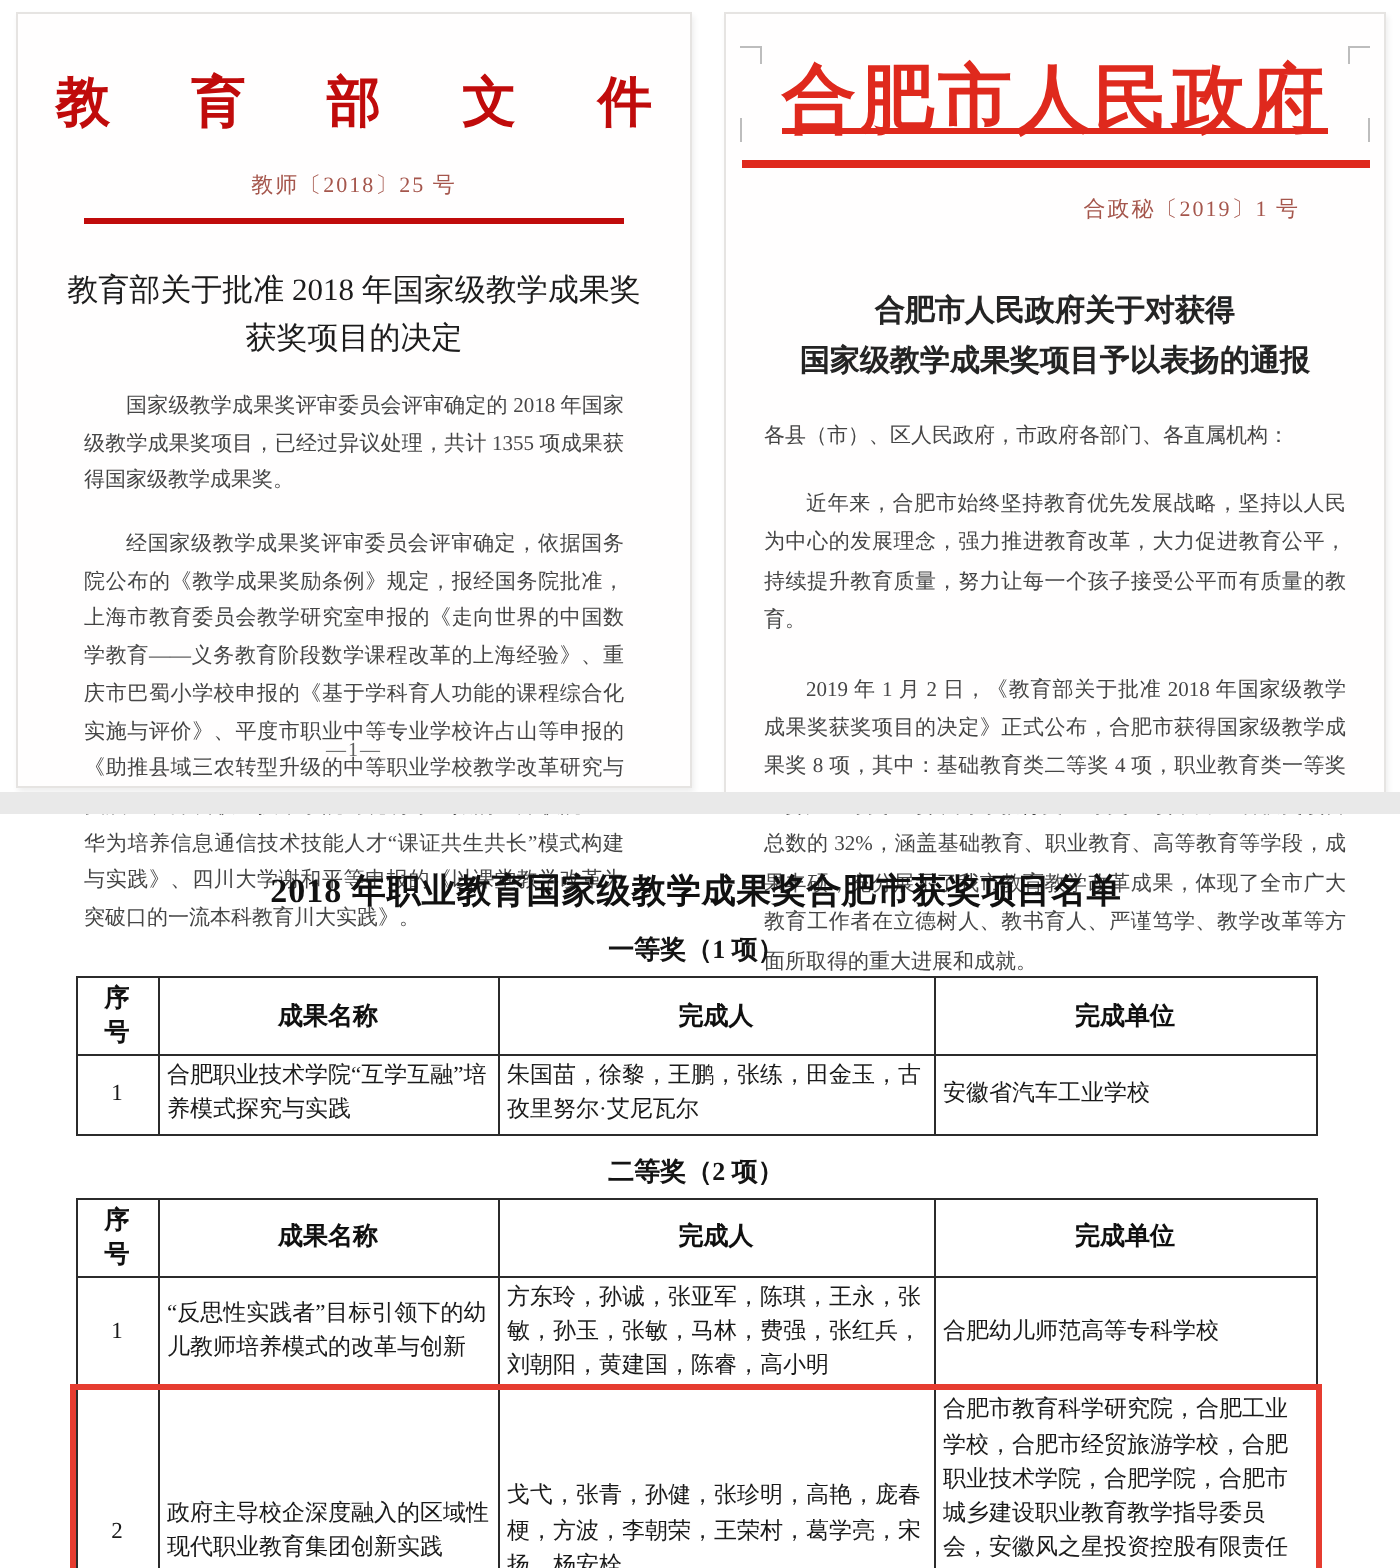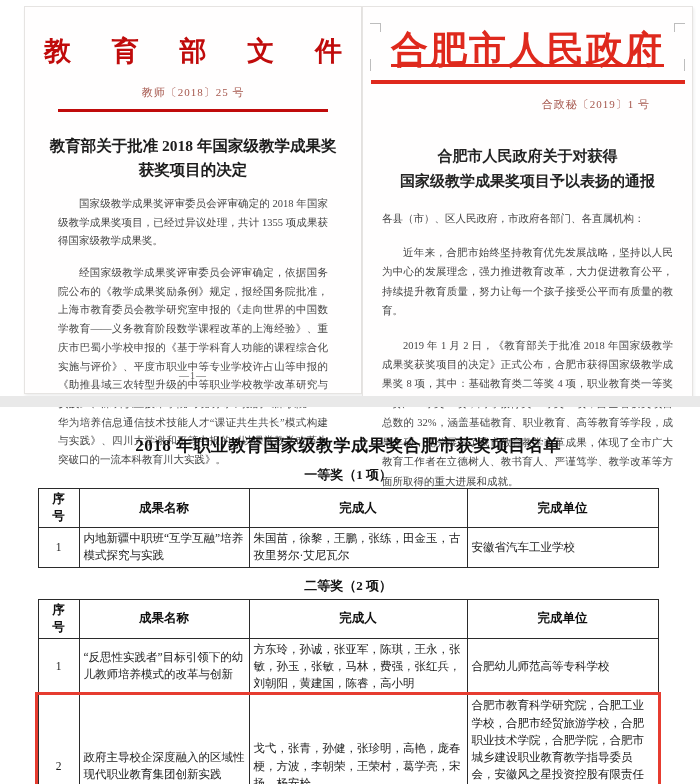--- a/index.html
+++ b/index.html
@@ -12,31 +12,31 @@
     --strip-gray:#e9e9e9;
   }
   *{margin:0;padding:0;box-sizing:border-box;}
   html,body{background:#fff;}
   body{font-family:"Liberation Serif","DejaVu Serif",serif;}
   .stage{position:relative;width:700px;height:784px;background:#ffffff;overflow:hidden;}
 
   
   .page{position:absolute;top:6px;background:#fffefe;border:1px solid #e6e4e2;
         box-shadow:1px 2px 3px rgba(0,0,0,.07);}
-  .page-left{left:24px;width:338px;height:388px;}
+  .page-left{left:8px;width:338px;height:388px;}
   .page-right{left:362px;width:331px;height:396px;}
 
   .gray-strip{position:absolute;left:0;top:396px;width:700px;height:11px;background:var(--strip-gray);}
 
   
   .moe-header{margin-top:26px;text-align:center;color:var(--red-left);
     font-weight:bold;font-size:27px;letter-spacing:17px;padding-left:17px;}
   .doc-number{margin-top:16px;text-align:center;color:var(--doc-number-red);font-size:11px;letter-spacing:1px;}
   .red-rule{width:270px;height:3px;background:var(--red-left);margin:9px auto 0;}
-  .moe-title{margin-top:22px;text-align:center;font-weight:bold;font-size:15.5px;
+  .moe-title{margin-top:22px;text-align:center;font-weight:normal;font-size:15.5px;
     line-height:1.55;color:#1c1c1c;}
   .body-text{margin:13px 33px 0;font-size:10.5px;line-height:1.78;color:var(--body-text);
     text-align:justify;}
   .body-text.indent{text-indent:2em;}
   .page-num{position:absolute;bottom:12px;left:0;width:100%;text-align:center;
     font-size:10px;color:#5a5a5a;letter-spacing:1px;}
 
   
   .gov-header{margin-top:18px;text-align:center;color:var(--red-right);font-weight:bold;
     font-size:37px;letter-spacing:2px;font-family:"Liberation Sans","DejaVu Sans",sans-serif;text-decoration:underline;}
@@ -118,21 +118,21 @@
         <tr>
           <th>序号</th>
           <th>成果名称</th>
           <th>完成人</th>
           <th>完成单位</th>
         </tr>
       </thead>
       <tbody>
         <tr>
           <td class="c-num">1</td>
-          <td>内地新疆中职班“互学互融”培养模式探究与实践</td>
+          <td>合肥职业技术学院“互学互融”培养模式探究与实践</td>
           <td>朱国苗，徐黎，王鹏，张练，田金玉，古孜里努尔·艾尼瓦尔</td>
           <td>安徽省汽车工业学校</td>
         </tr>
       </tbody>
     </table>
 
     <div class="section-heading">二等奖（2 项）</div>
     <table>
       <colgroup>
           <col style="width:41px">

